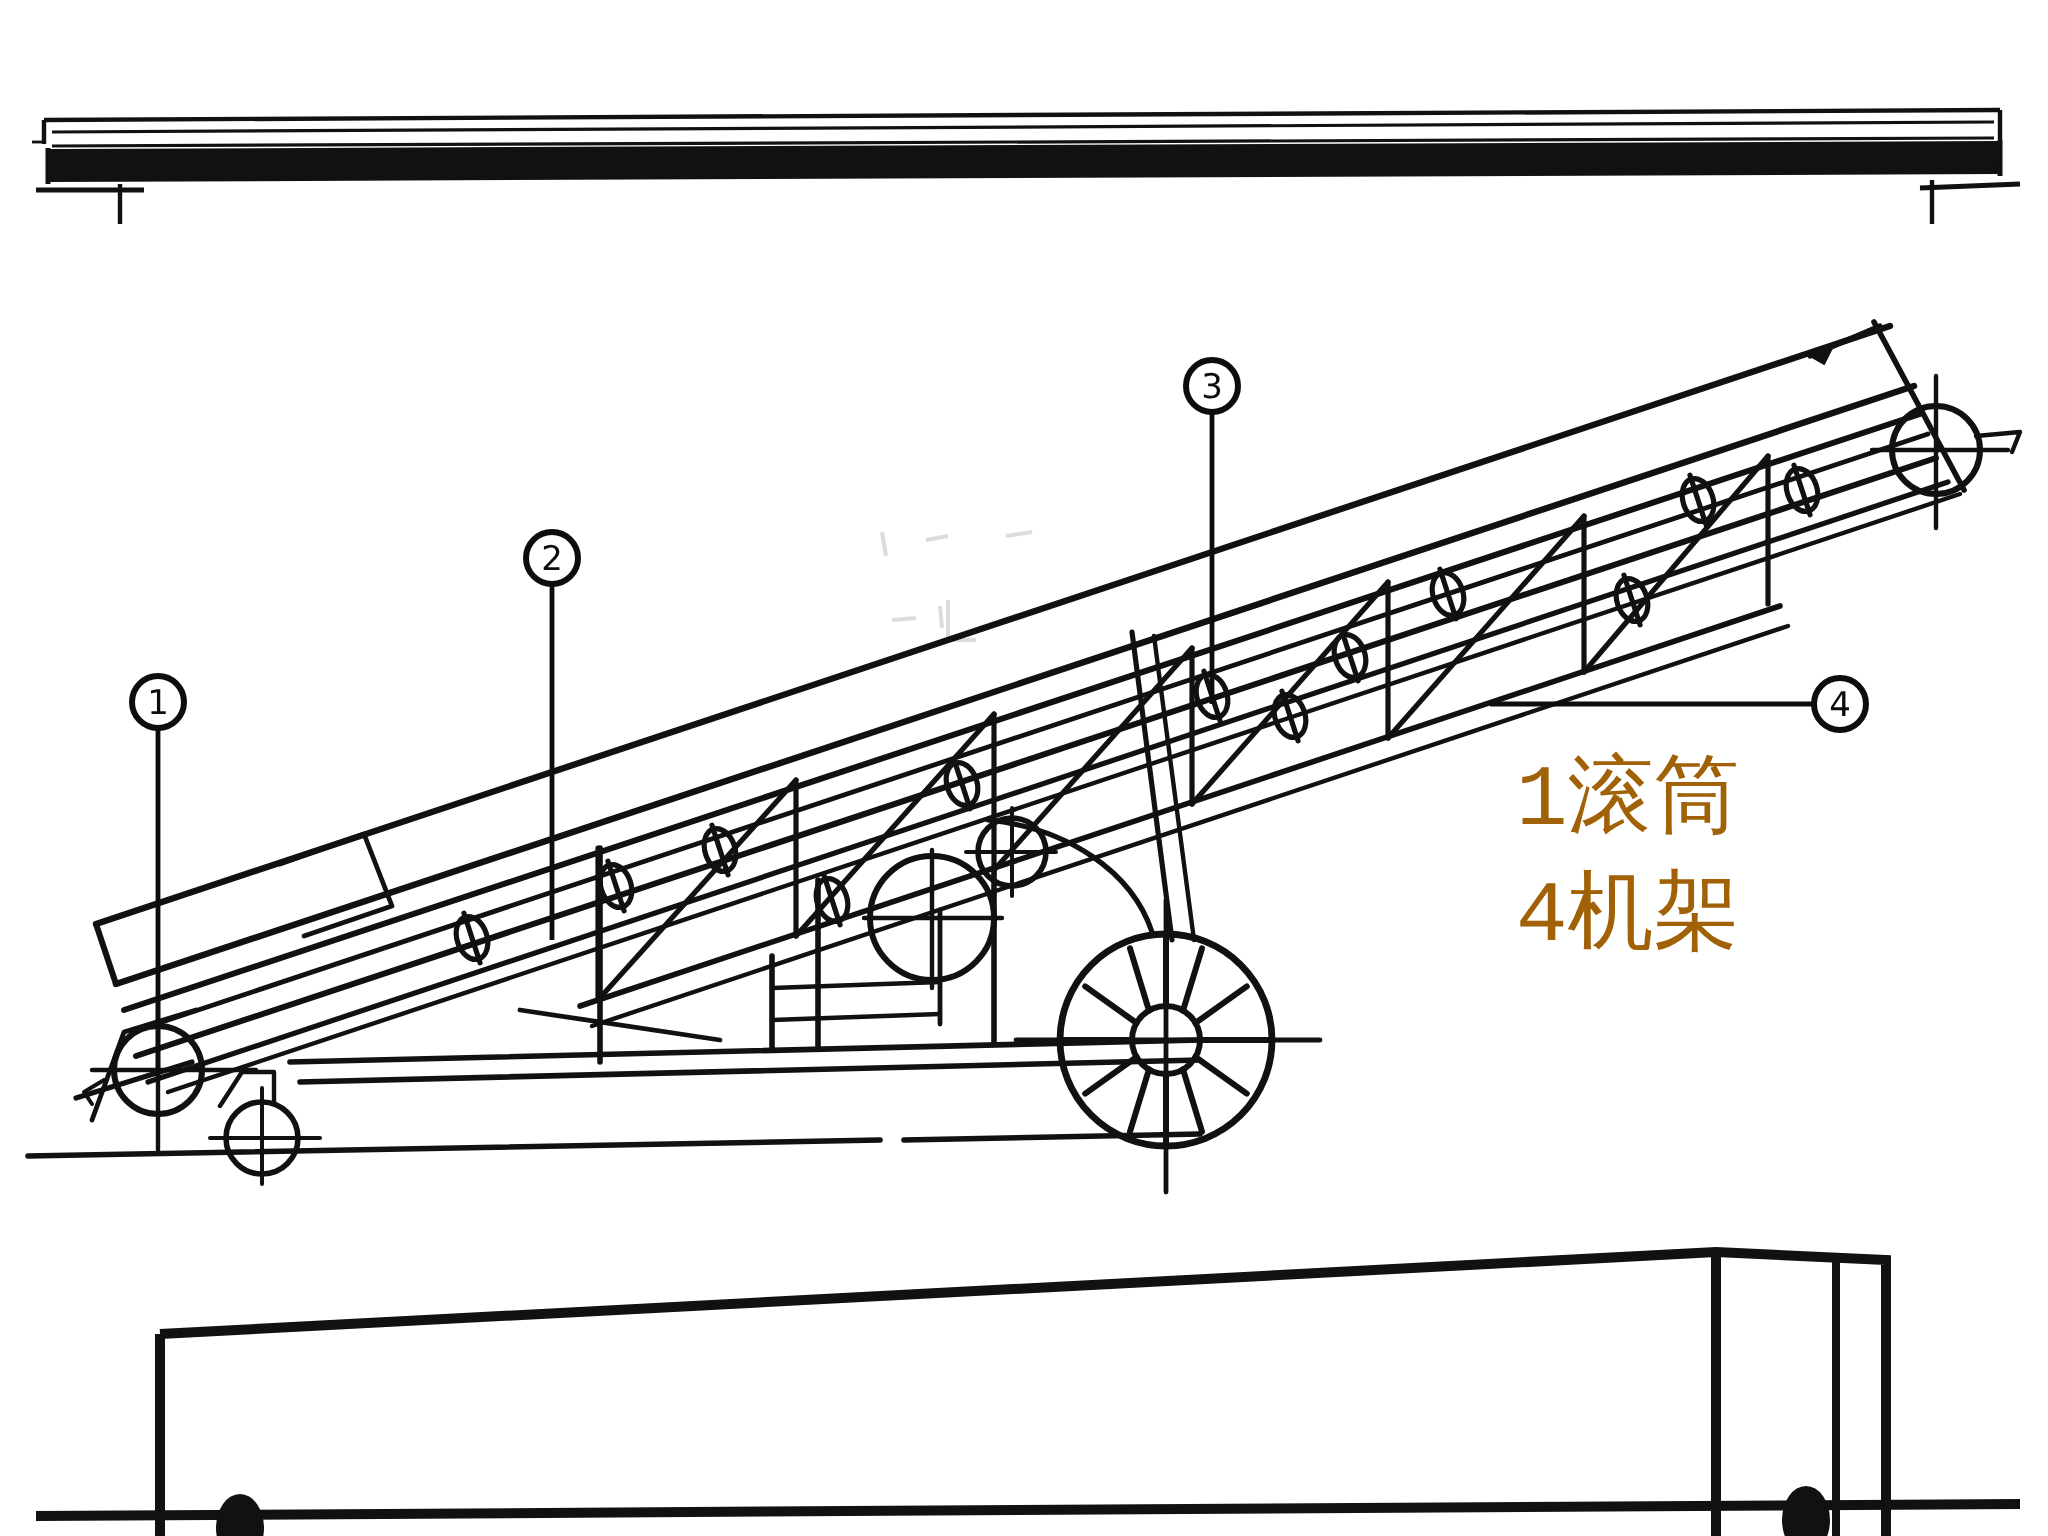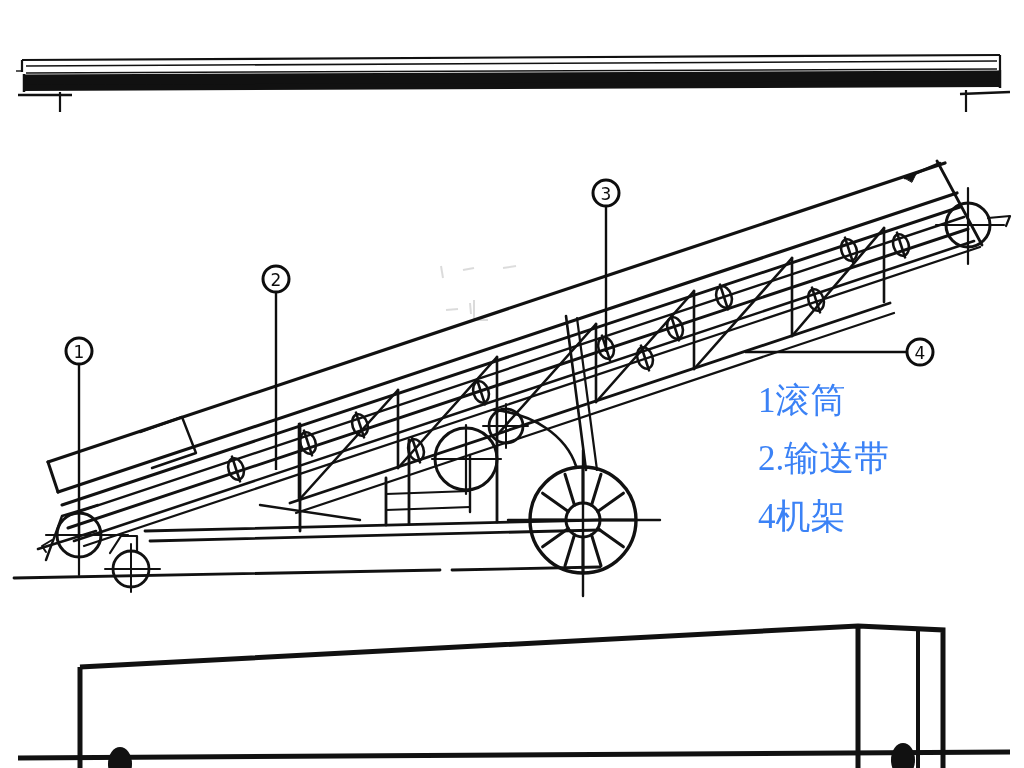--- a/index.html
+++ b/index.html
@@ -25,24 +25,24 @@
     width: 1024px;
     height: 768px;
   }
   .legend {
     position: absolute;
     left: 758px;
     top: 372px;
     width: 250px;
   }
   .legend-item {
-    font-family: Liberation Serif, serif;
-    font-size: 35px;
+    font-family: Liberation Mono, monospace;
+    font-size: 43px;
     line-height: 58px;
-    color: #3b82f6;
+    color: #a16207;
     white-space: nowrap;
     letter-spacing: 0px;
   }
   .callout-num {
     font-family: "DejaVu Sans", "Liberation Sans", sans-serif;
     font-size: 17px;
     fill: #0d0d0d;
     text-anchor: middle;
     dominant-baseline: central;
   }
@@ -298,21 +298,20 @@
       </g>
       <g>
         <circle cx="920" cy="352" r="13" fill="#ffffff" stroke="#0d0d0d" stroke-width="3"></circle>
         <text class="callout-num" x="920" y="353">4</text>
       </g>
     </g>
   </svg>
 
   <div class="legend">
     <div class="legend-item">1滚筒</div>
-    <div class="legend-item">2.输送带</div>
     <div class="legend-item">4机架</div>
   </div>
 
   <svg class="layer" viewBox="0 0 1024 768">
     <g stroke="#111111" fill="none" stroke-linecap="butt" stroke-linejoin="miter">
 
       <path d="M 80,667 L 858,626 L 943,630 L 943,768" stroke-width="5"></path>
       <path d="M 80,667 L 80,768" stroke-width="5"></path>
 
       <path d="M 858,626 L 858,768" stroke-width="5"></path>

